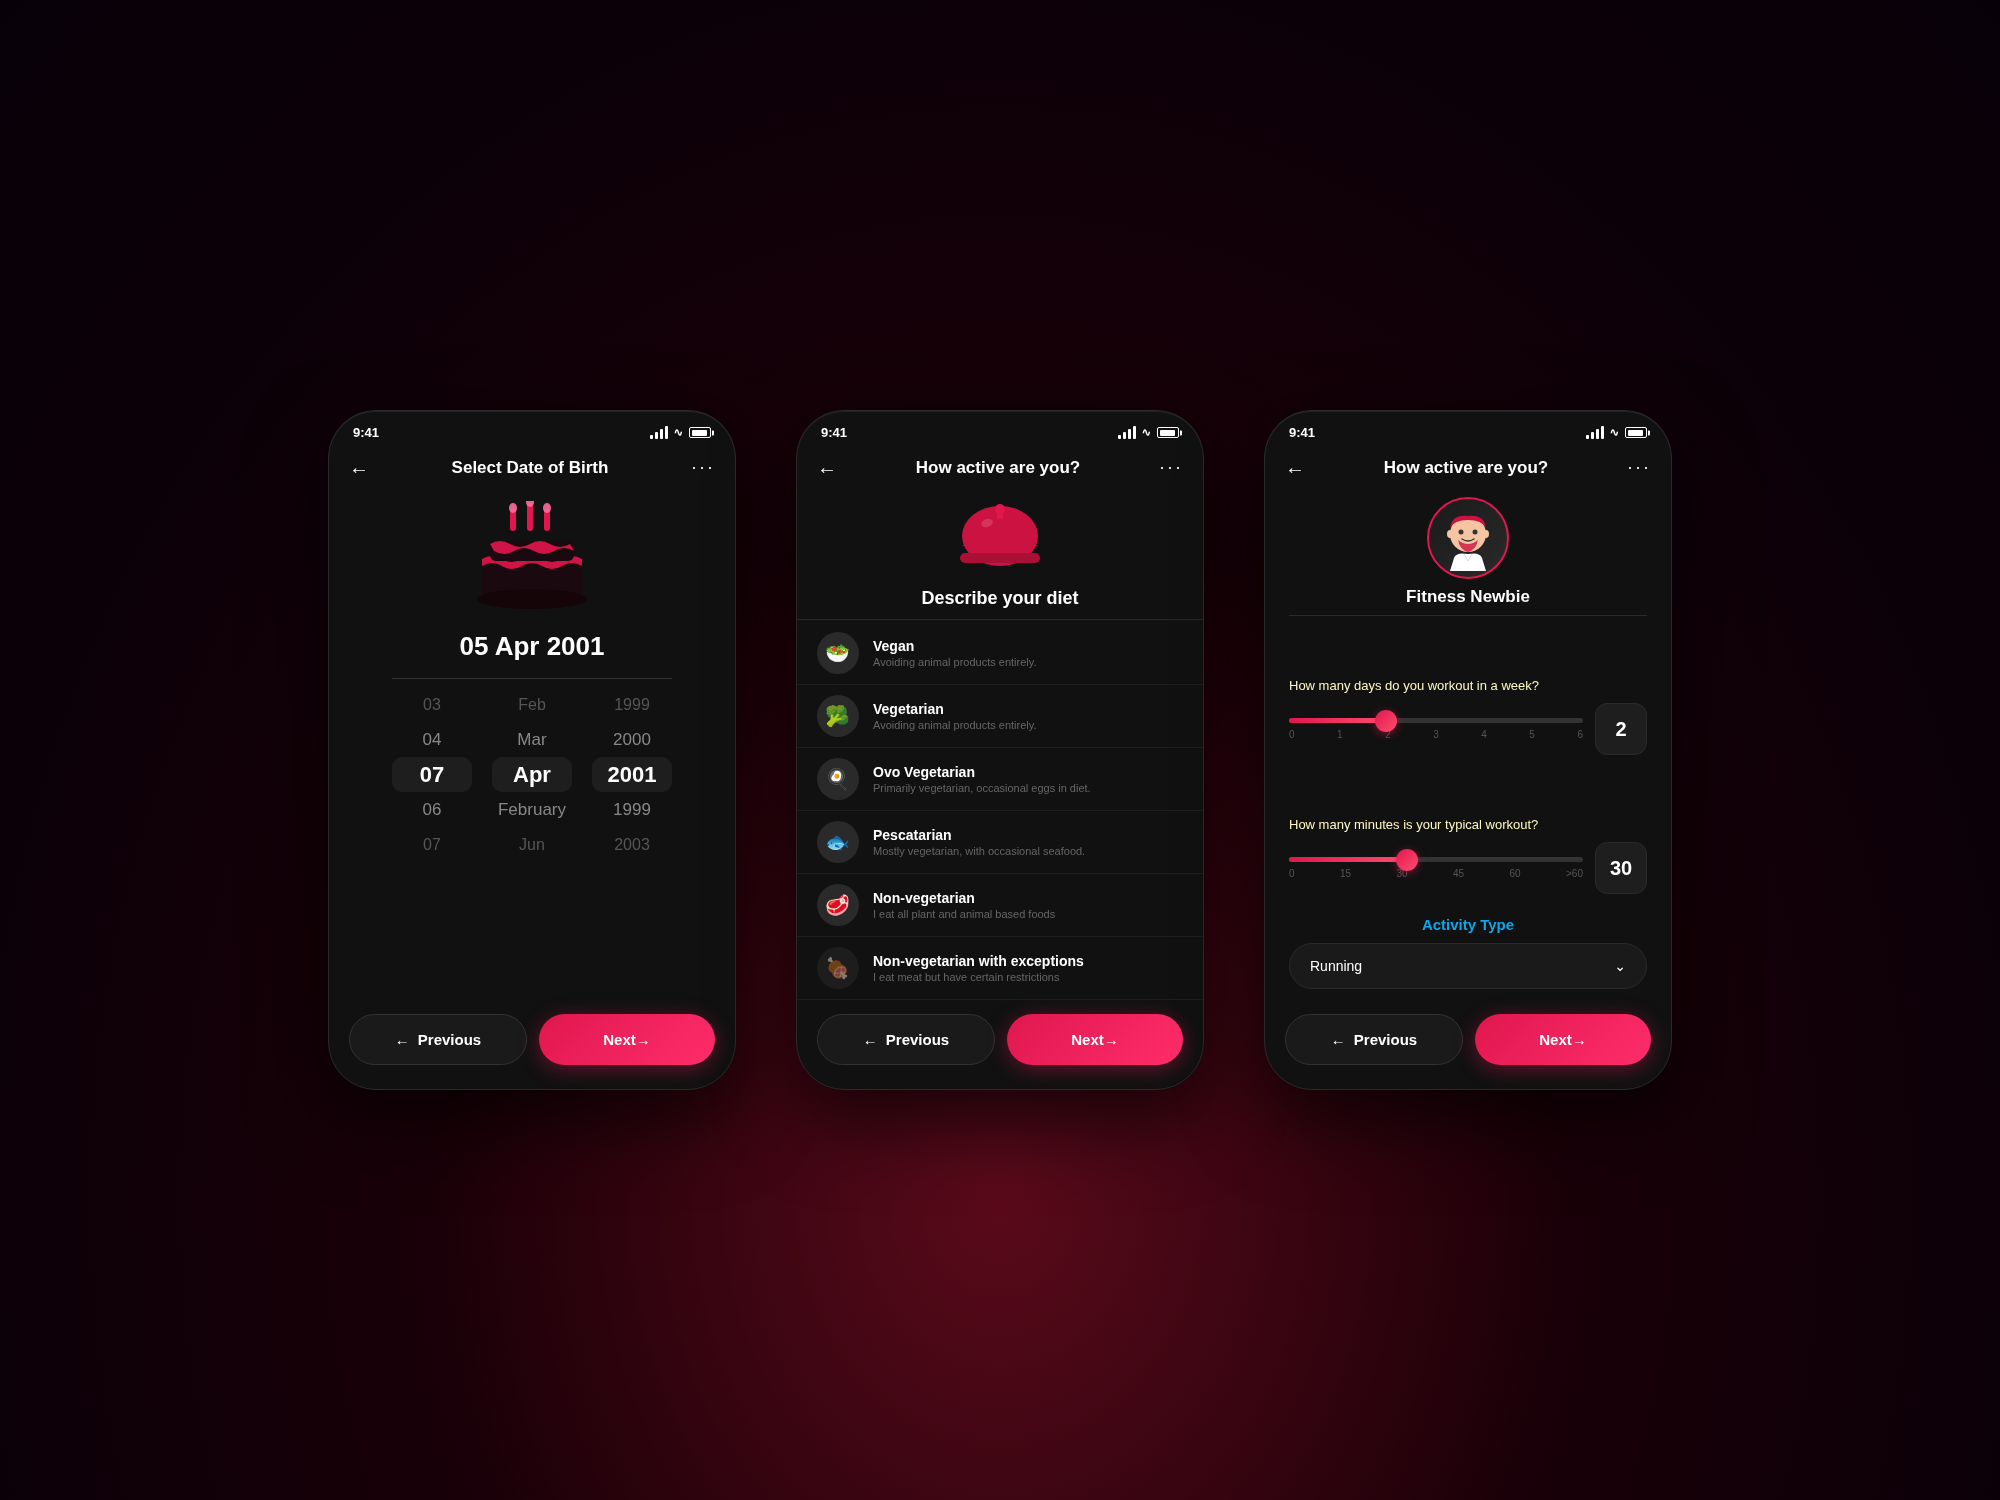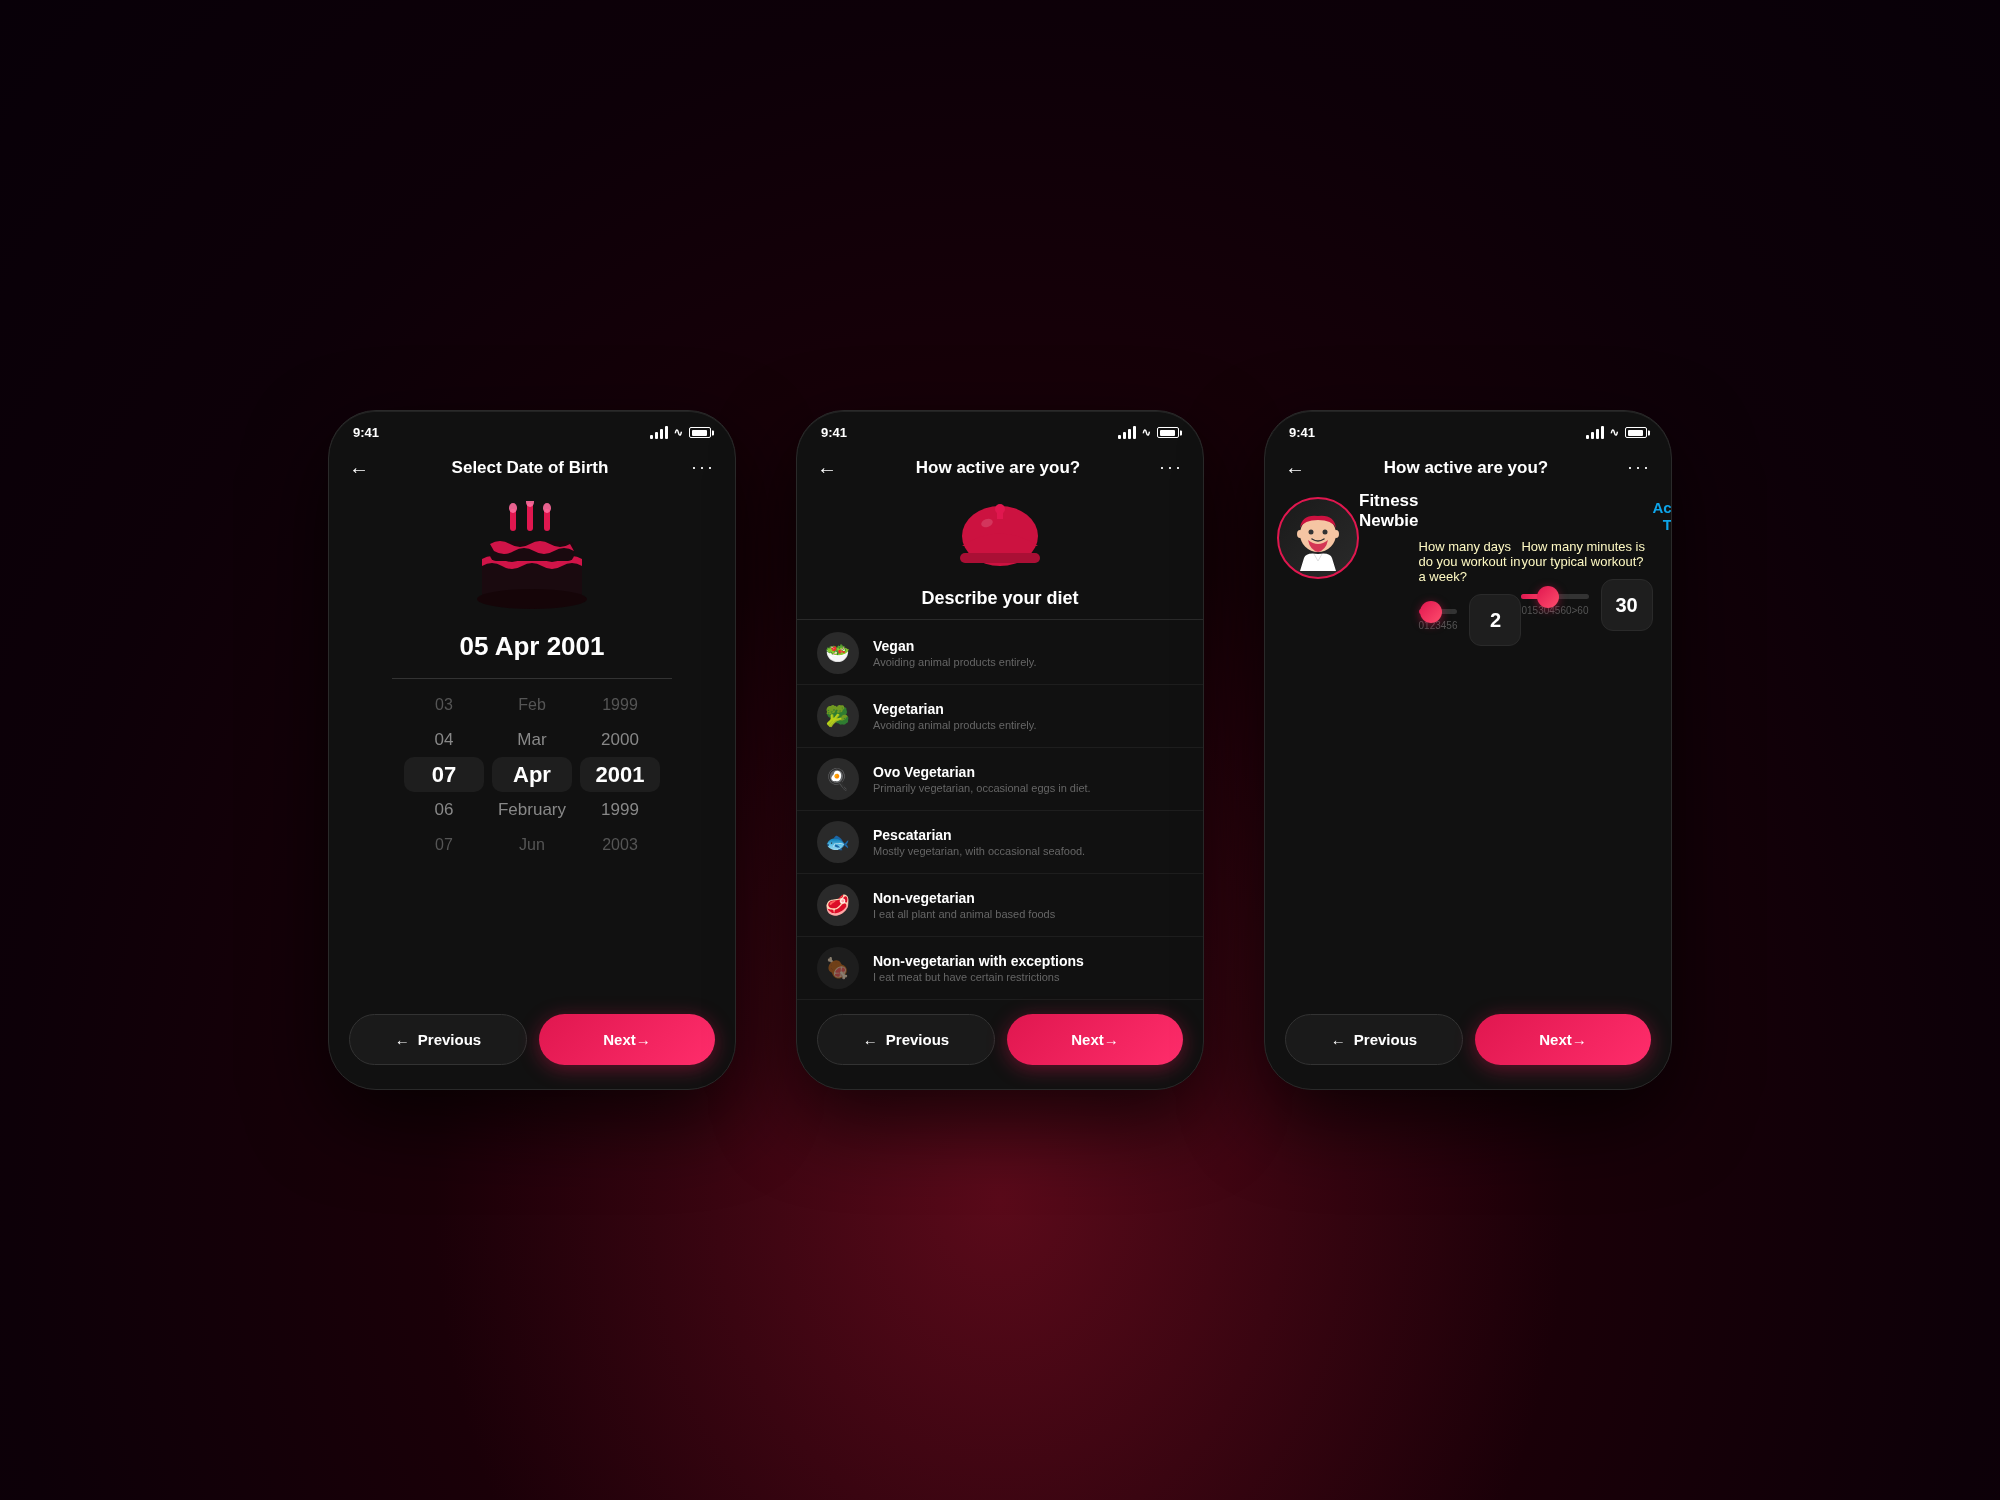--- a/index.html
+++ b/index.html
@@ -150,21 +150,21 @@
 
     .date-divider {
       width: 280px;
       height: 1px;
       background: #333;
       margin-bottom: 8px;
     }
 
     .date-picker {
       display: flex;
-      gap: 8px;
+      gap: 20px;
       width: 100%;
       justify-content: center;
       position: relative;
       height: 175px;
       overflow: hidden;
     }
 
     .date-column {
       display: flex;
       flex-direction: column;
@@ -259,22 +259,22 @@
 
     .diet-text p {
       color: #666;
       font-size: 11px;
     }
 
     
     .activity-content {
       flex: 1;
       display: flex;
-      flex-direction: row;
-      padding: 0 12px;
+      flex-direction: column;
+      padding: 0 24px;
       overflow: hidden;
     }
 
     .avatar-container {
       display: flex;
       justify-content: center;
       margin: 6px 0 8px;
     }
 
     .avatar-circle {

